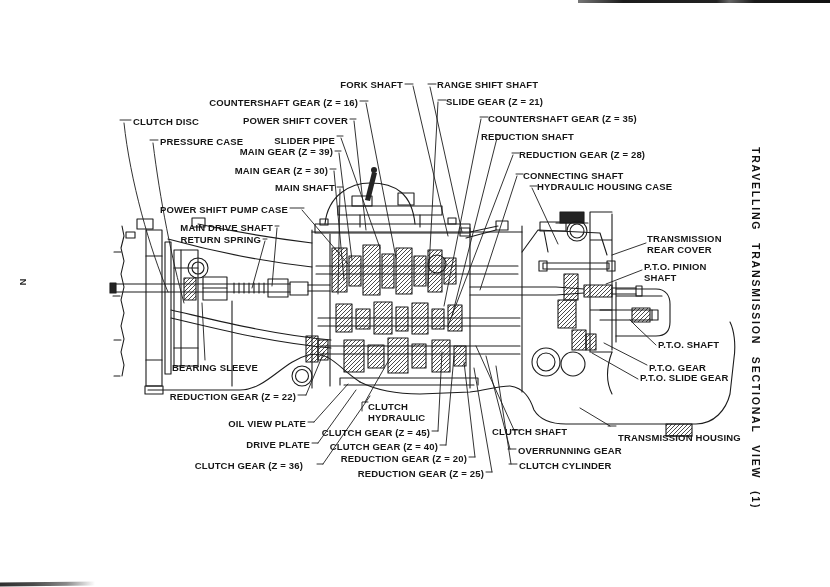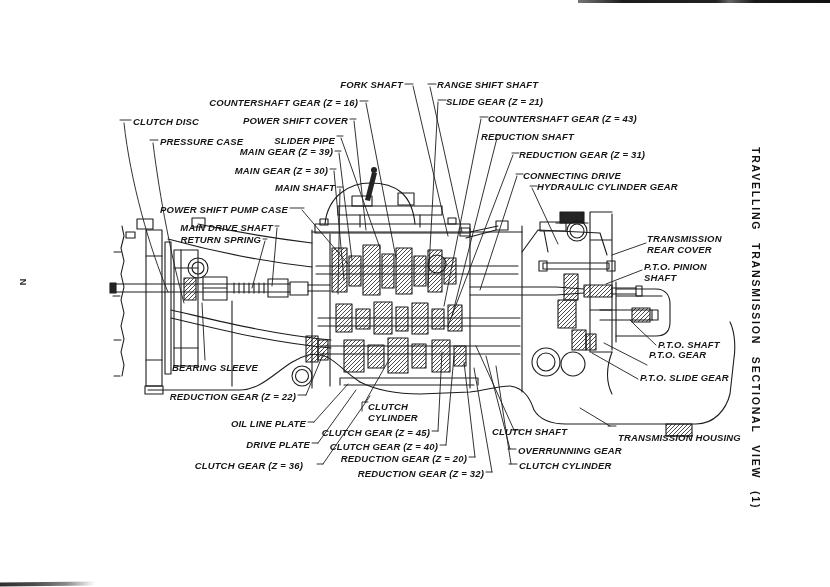--- a/index.html
+++ b/index.html
@@ -5,21 +5,21 @@
   html,body{margin:0;padding:0;background:#ffffff;}
   .page{
     position:relative;width:830px;height:587px;background:#ffffff;overflow:hidden;
     font-family:"Liberation Sans",sans-serif;
   }
   svg{position:absolute;left:0;top:0;}
   .lbl{
     position:absolute;
     font-family:"Liberation Sans",sans-serif;
     font-weight:bold;font-size:9.5px;line-height:1.2;
-    color:#161616;letter-spacing:0.15px;white-space:pre-line;font-style:italic;
+    color:#161616;letter-spacing:0.15px;white-space:pre-line;
   }
   .ra{text-align:right;}
   .side-title{
     position:absolute;left:750px;top:147px;height:330px;
     writing-mode:vertical-rl;
     font-family:"Liberation Sans",sans-serif;
     font-weight:bold;font-size:10.5px;letter-spacing:1.8px;word-spacing:7px;
     color:#111;white-space:nowrap;
   }
   .margin-mark{
@@ -218,52 +218,52 @@
       <path d="M509,464 h8 M511,464 L496,366"></path>
       <path d="M608,426 h8 M610,426 L580,408"></path>
     </g>
   </svg>
 
   <div class="lbl ra" style="right:427px;top:79px">FORK SHAFT</div>
   <div class="lbl" style="left:437px;top:79px">RANGE SHIFT SHAFT</div>
   <div class="lbl ra" style="right:472px;top:97px">COUNTERSHAFT GEAR (Z = 16)</div>
   <div class="lbl" style="left:446px;top:96px">SLIDE GEAR (Z = 21)</div>
   <div class="lbl ra" style="right:482px;top:115px">POWER SHIFT COVER</div>
-  <div class="lbl" style="left:488px;top:113px">COUNTERSHAFT GEAR (Z = 43)</div>
+  <div class="lbl" style="left:488px;top:113px">COUNTERSHAFT GEAR (Z = 35)</div>
   <div class="lbl" style="left:133px;top:116px">CLUTCH DISC</div>
   <div class="lbl ra" style="right:495px;top:135px">SLIDER PIPE</div>
   <div class="lbl" style="left:481px;top:131px">REDUCTION SHAFT</div>
   <div class="lbl" style="left:160px;top:136px">PRESSURE CASE</div>
   <div class="lbl ra" style="right:497px;top:146px">MAIN GEAR (Z = 39)</div>
-  <div class="lbl" style="left:519px;top:149px">REDUCTION GEAR (Z = 31)</div>
+  <div class="lbl" style="left:519px;top:149px">REDUCTION GEAR (Z = 28)</div>
   <div class="lbl ra" style="right:502px;top:165px">MAIN GEAR (Z = 30)</div>
-  <div class="lbl" style="left:523px;top:170px">CONNECTING DRIVE</div>
+  <div class="lbl" style="left:523px;top:170px">CONNECTING SHAFT</div>
   <div class="lbl ra" style="right:495px;top:182px">MAIN SHAFT</div>
-  <div class="lbl" style="left:537px;top:181px">HYDRAULIC CYLINDER GEAR</div>
+  <div class="lbl" style="left:537px;top:181px">HYDRAULIC HOUSING CASE</div>
   <div class="lbl ra" style="right:542px;top:204px">POWER SHIFT PUMP CASE</div>
   <div class="lbl ra" style="right:557px;top:222px">MAIN DRIVE SHAFT</div>
   <div class="lbl ra" style="right:569px;top:234px">RETURN SPRING</div>
   <div class="lbl" style="left:647px;top:233px">TRANSMISSION
 REAR COVER</div>
   <div class="lbl" style="left:644px;top:261px">P.T.O. PINION
 SHAFT</div>
   <div class="lbl" style="left:658px;top:339px">P.T.O. SHAFT</div>
-  <div class="lbl" style="left:649px;top:349px">P.T.O. GEAR</div>
+  <div class="lbl" style="left:649px;top:362px">P.T.O. GEAR</div>
   <div class="lbl" style="left:640px;top:372px">P.T.O. SLIDE GEAR</div>
   <div class="lbl" style="left:172px;top:362px">BEARING SLEEVE</div>
   <div class="lbl ra" style="right:534px;top:391px">REDUCTION GEAR (Z = 22)</div>
   <div class="lbl" style="left:368px;top:401px">CLUTCH
-CYLINDER</div>
-  <div class="lbl ra" style="right:524px;top:418px">OIL LINE PLATE</div>
+HYDRAULIC</div>
+  <div class="lbl ra" style="right:524px;top:418px">OIL VIEW PLATE</div>
   <div class="lbl ra" style="right:400px;top:427px">CLUTCH GEAR (Z = 45)</div>
   <div class="lbl ra" style="right:392px;top:441px">CLUTCH GEAR (Z = 40)</div>
   <div class="lbl ra" style="right:520px;top:439px">DRIVE PLATE</div>
   <div class="lbl ra" style="right:363px;top:453px">REDUCTION GEAR (Z = 20)</div>
   <div class="lbl ra" style="right:527px;top:460px">CLUTCH GEAR (Z = 36)</div>
-  <div class="lbl ra" style="right:346px;top:468px">REDUCTION GEAR (Z = 32)</div>
+  <div class="lbl ra" style="right:346px;top:468px">REDUCTION GEAR (Z = 25)</div>
   <div class="lbl" style="left:492px;top:426px">CLUTCH SHAFT</div>
   <div class="lbl" style="left:518px;top:445px">OVERRUNNING GEAR</div>
   <div class="lbl" style="left:519px;top:460px">CLUTCH CYLINDER</div>
   <div class="lbl" style="left:618px;top:432px">TRANSMISSION HOUSING</div>
 
   <div class="side-title">TRAVELLING TRANSMISSION SECTIONAL VIEW (1)</div>
   <div class="margin-mark">N</div>
   <div class="smudge-bottom"></div>
   <div class="smudge-top"></div>
 </div>

